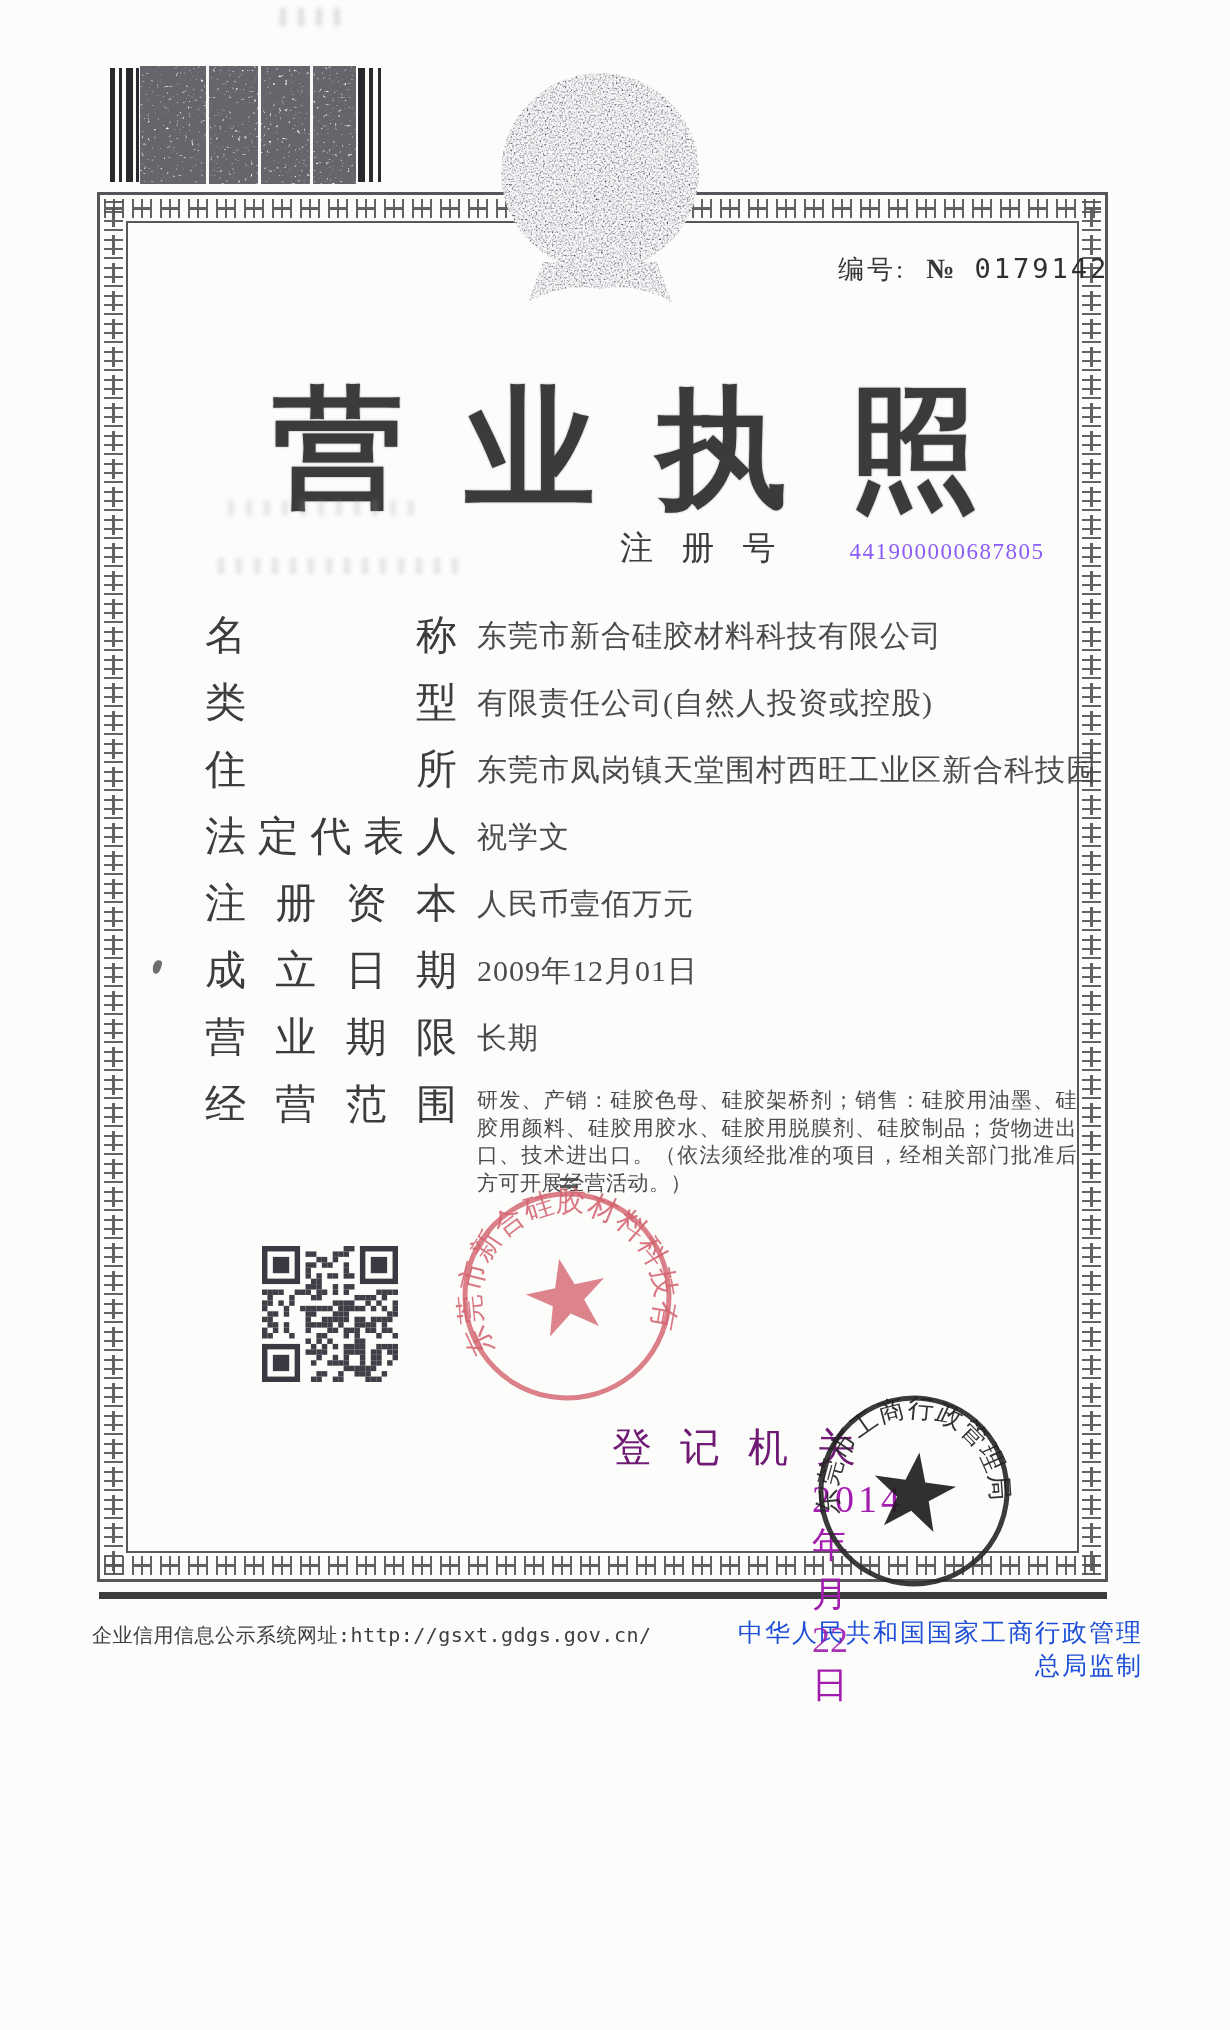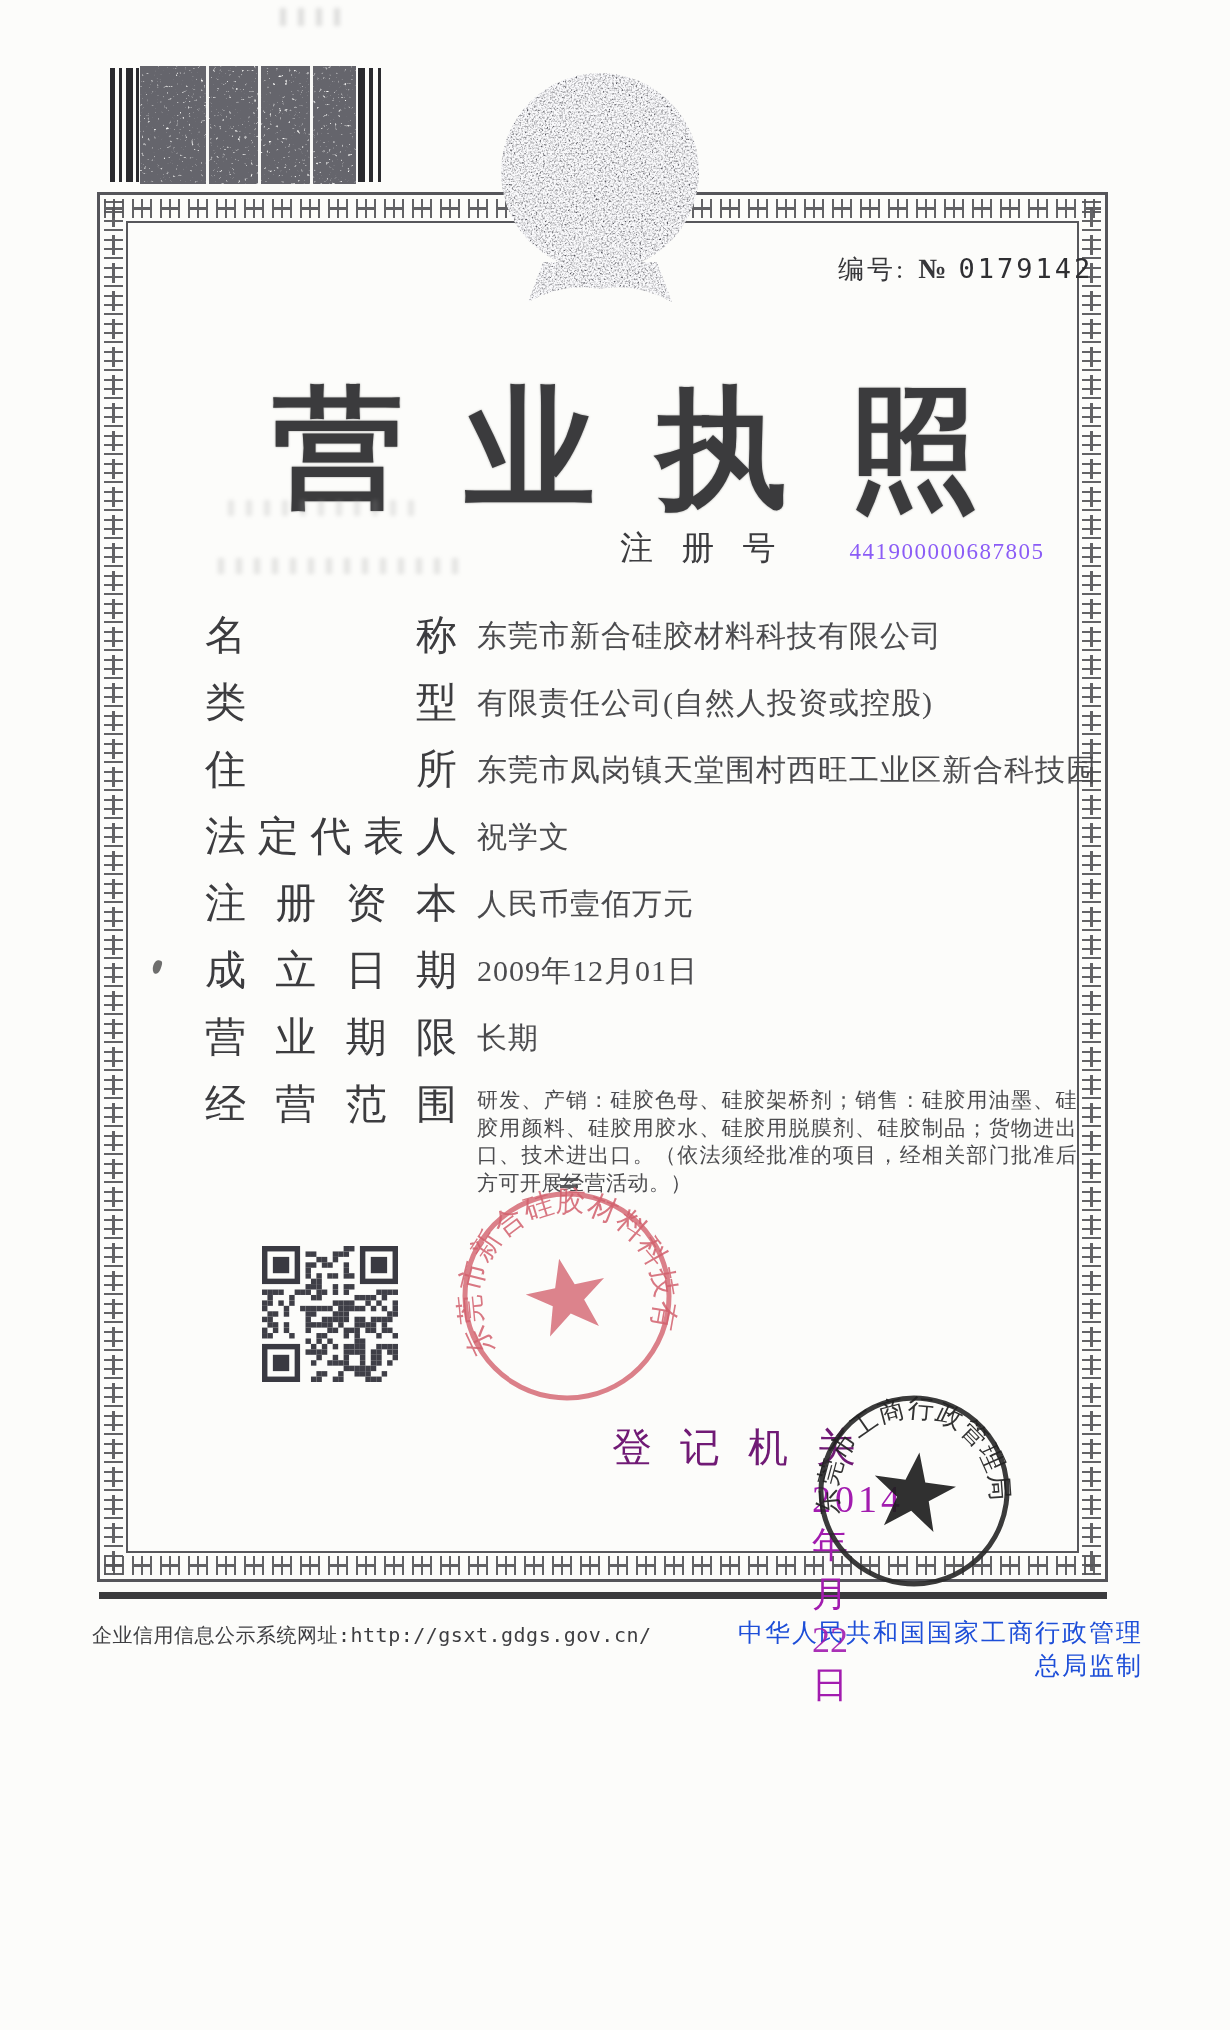--- a/index.html
+++ b/index.html
@@ -41,21 +41,21 @@
     background-size:100% auto, 3px 28px;
     background-position:0 0, 8px 0;
     background-repeat:repeat, repeat-y;
   }
   .f-left { left:4px; } .f-right { right:4px; }
   .heavy-line { position:absolute; left:99px; top:1592px; width:1008px; height:7px;
     background:#3b3b3d; filter:blur(0.6px); }
 
   
   .serial { position:absolute; left:838px; top:252px; z-index:4; color:#37373a;
-    display:flex; align-items:baseline; gap:12px; }
+    display:flex; align-items:baseline; gap:20px; }
   .serial .lab { font-size:26px; letter-spacing:3px; }
   .serial .sign { font-size:28px; font-weight:bold; }
   .serial .num { font-size:27px; letter-spacing:3px; font-family:"DejaVu Sans Mono", monospace; color:#2f2f32; }
 
   
   .title {
     position:absolute; left:0; top:362px; width:100%;
     text-align:center; font-size:130px; font-weight:bold; color:#3b3b3d;
     font-family:"DejaVu Sans", sans-serif;
     letter-spacing:62px; text-indent:62px;

